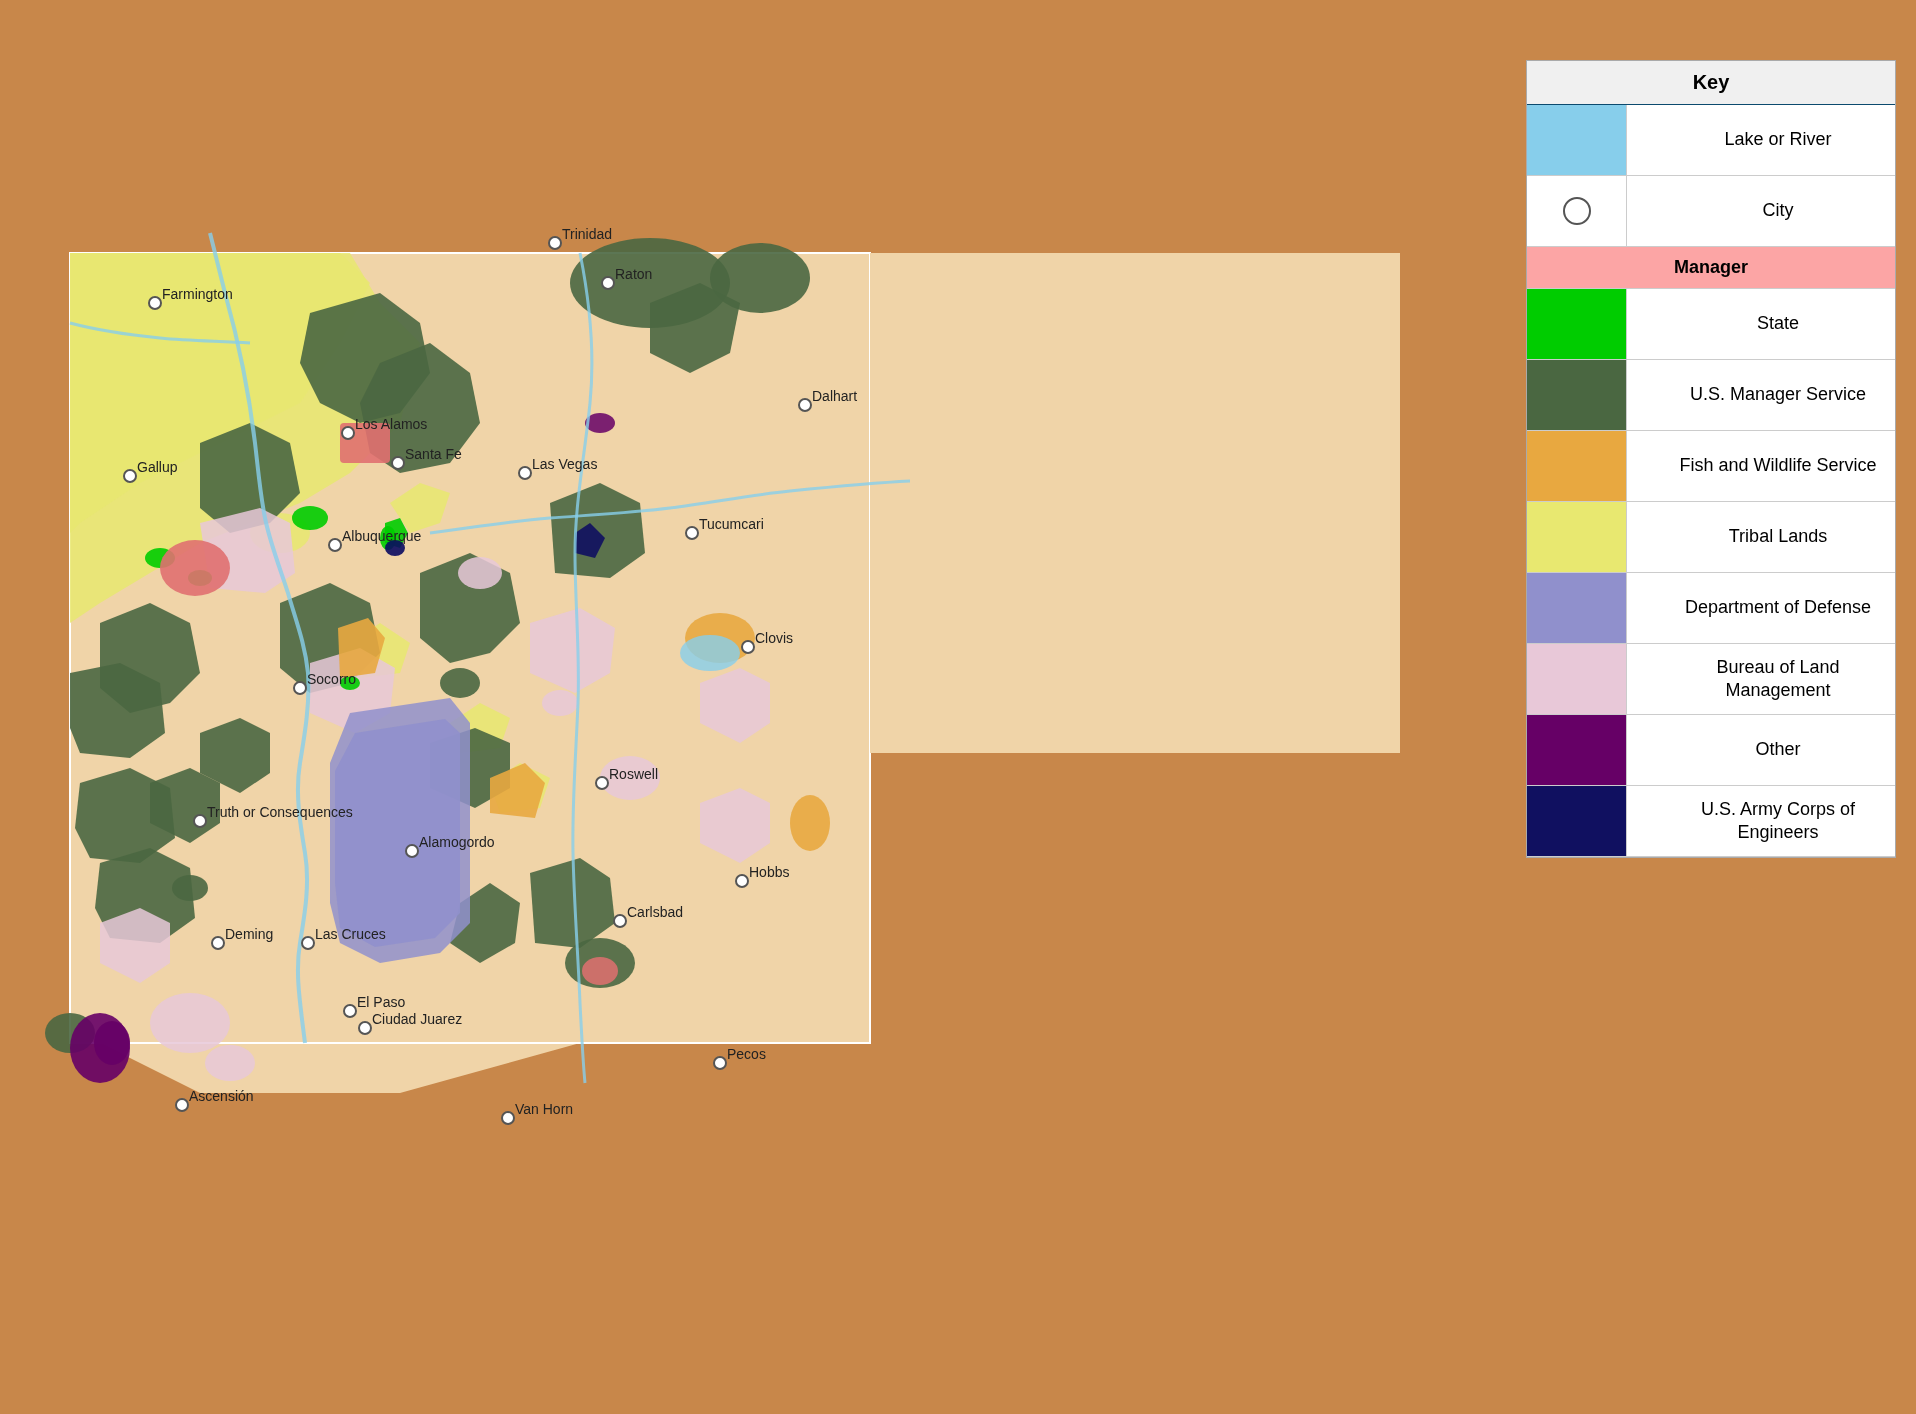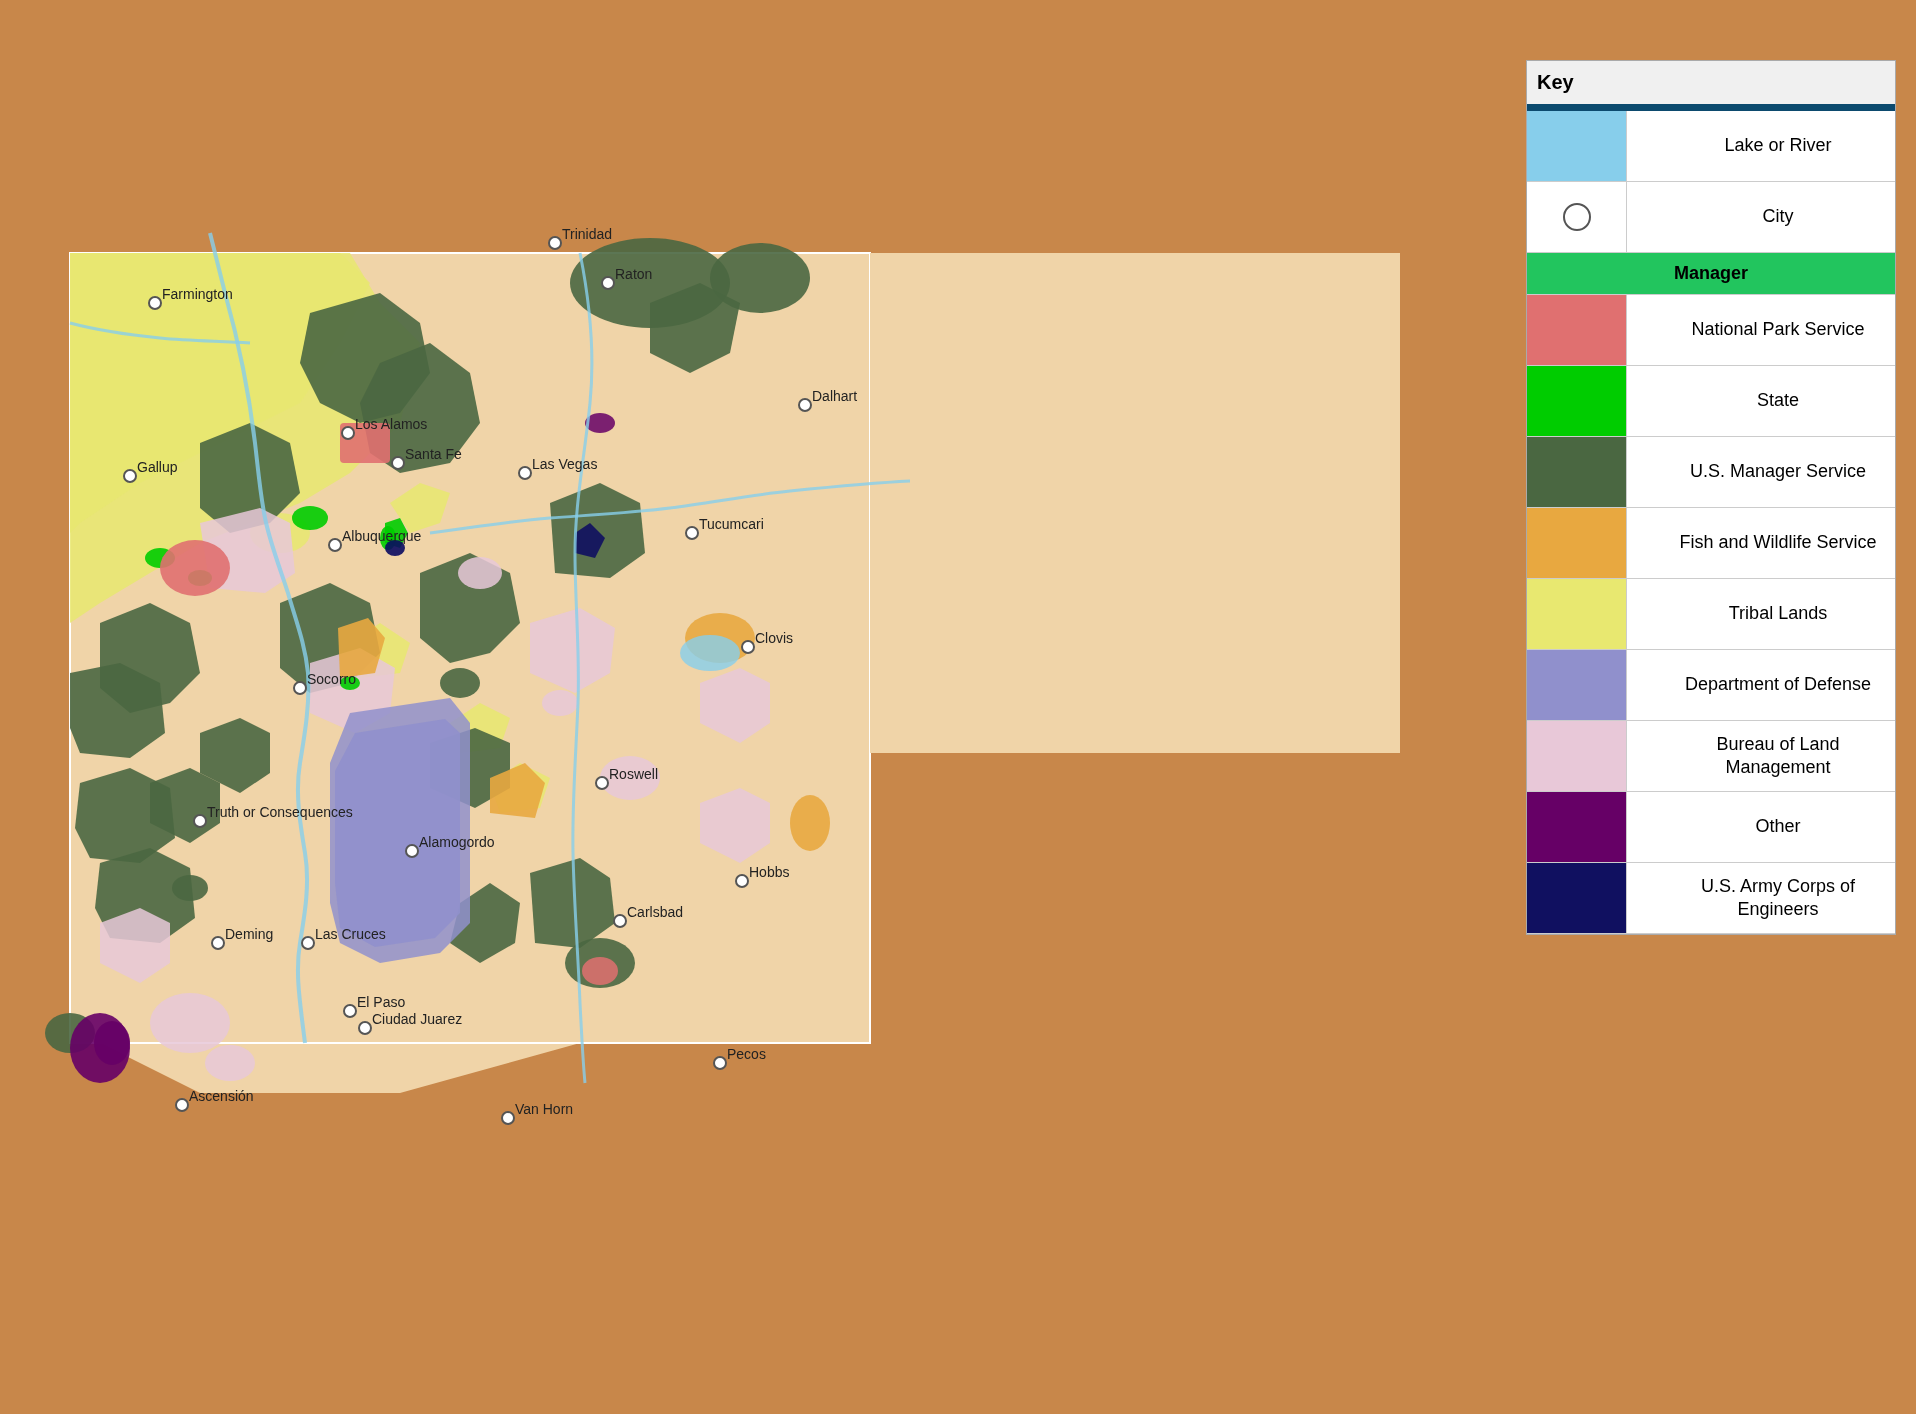--- a/index.html
+++ b/index.html
@@ -28,24 +28,25 @@
     #legend {
       position: absolute;
       right: 20px;
       top: 60px;
       width: 370px;
       background: white;
       border: 1px solid #aaa;
     }
 
     .legend-title {
+      text-align: center;
       font-weight: bold;
       font-size: 20px;
       padding: 10px;
-      border-bottom: 7px solid #0c4a6e;
+      border-bottom: 1px solid #0c4a6e;
       background: #f0f0f0;
     }
 
     .legend-row {
       display: flex;
       align-items: center;
       border-bottom: 1px solid #ccc;
       gap: 34px;
     }
 
@@ -63,21 +64,21 @@
       padding: 8px 12px;
       line-height: 1.3;
     }
 
     .legend-section-header {
       text-align: center;
       font-weight: bold;
       font-size: 18px;
       padding: 10px;
       border-bottom: 1px solid #ccc;
-      background: #22c55e;
+      background: #fca5a5;
     }
 
     .city-icon {
       width: 100px;
       min-width: 100px;
       height: 70px;
       border-right: 1px solid #ccc;
       display: flex;
       align-items: center;
       justify-content: center;
@@ -275,24 +276,20 @@
 
   <div class="legend-row">
     <div class="city-icon">
       <div class="city-circle"></div>
     </div>
     <div class="legend-label">City</div>
   </div>
 
   <div class="legend-section-header">Manager</div>
 
-  <div class="legend-row">
-    <div class="legend-swatch" style="background-color:#E07070;"></div>
-    <div class="legend-label">National Park Service</div>
-  </div>
 
   <div class="legend-row">
     <div class="legend-swatch" style="background-color:#00CC00;"></div>
     <div class="legend-label">State</div>
   </div>
 
   <div class="legend-row">
     <div class="legend-swatch" style="background-color:#4A6741;"></div>
     <div class="legend-label">U.S. Manager Service</div>
   </div>

